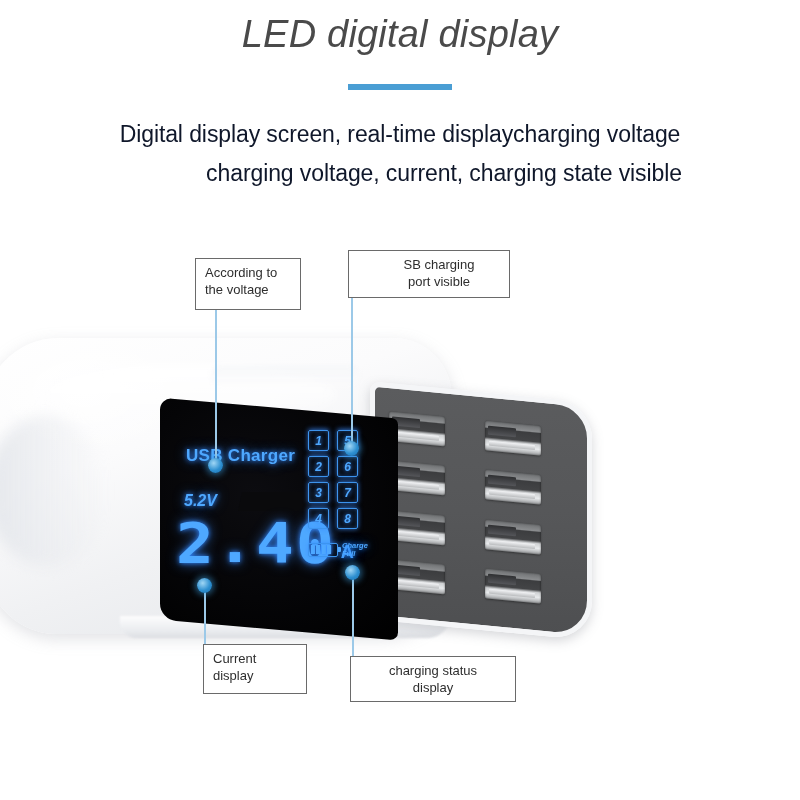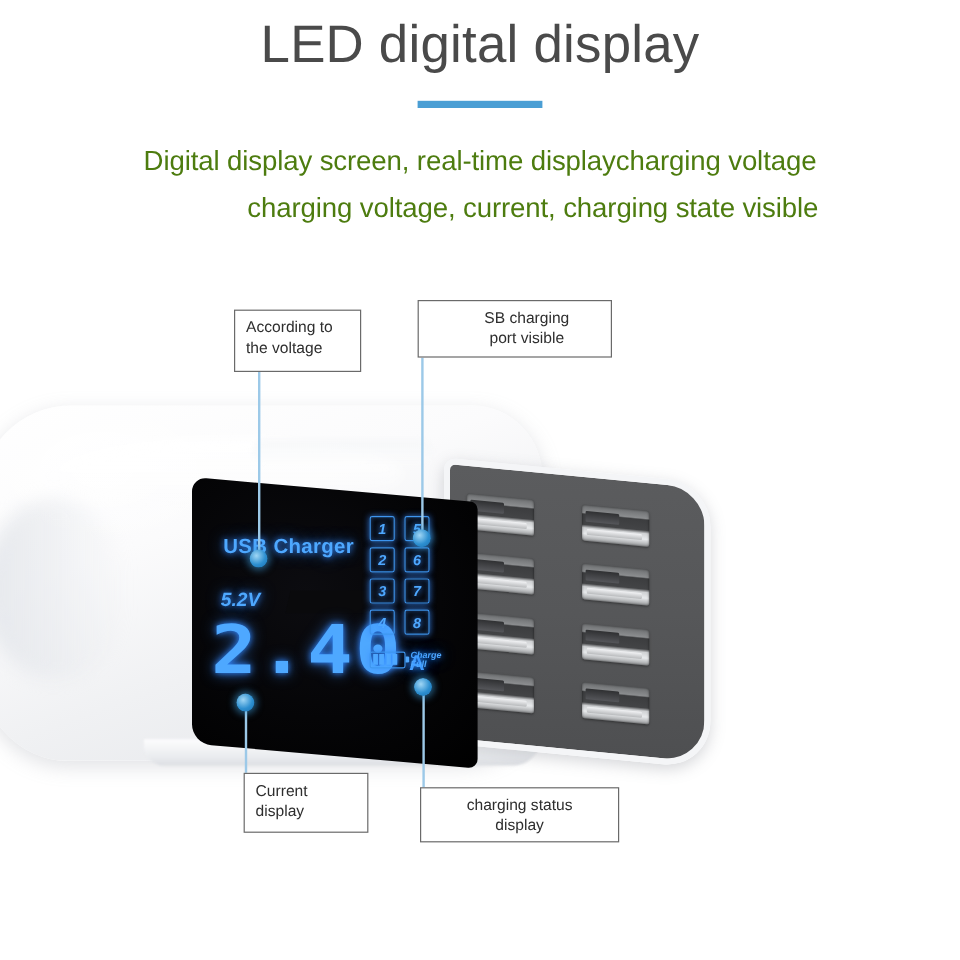--- a/index.html
+++ b/index.html
@@ -11,33 +11,34 @@
     overflow:hidden;
     -webkit-font-smoothing:antialiased;
   }
 
   
   #header { position:absolute; left:0; top:0; width:800px; height:210px; }
 
   #page-title {
     position:absolute; left:0; top:13px; width:800px;
     text-align:center;
-    font-size:44px; font-weight:400; color:#4a4a4a;
+    font-size:38px; font-weight:400; color:#4a4a4a;
     letter-spacing:0.2px;
+    font-style:italic;
   }
 
   #accent-bar {
     position:absolute; left:348px; top:84px;
     width:104px; height:6px;
     background:#4a9ed4;
   }
 
   #subtitle-1, #subtitle-2 {
     position:absolute; left:0; width:800px; text-align:center;
-    font-size:23px; font-weight:400; color:#4d7c0f;
+    font-size:23px; font-weight:400; color:#0f172a;
     letter-spacing:-0.1px;
   }
   #subtitle-1 { top:121px; }
   #subtitle-2 { top:160px;margin-left:44px; }
 
   
   .callout {
     position:absolute;
     border:1.6px solid #6a6a6a;
     background:#ffffff;

